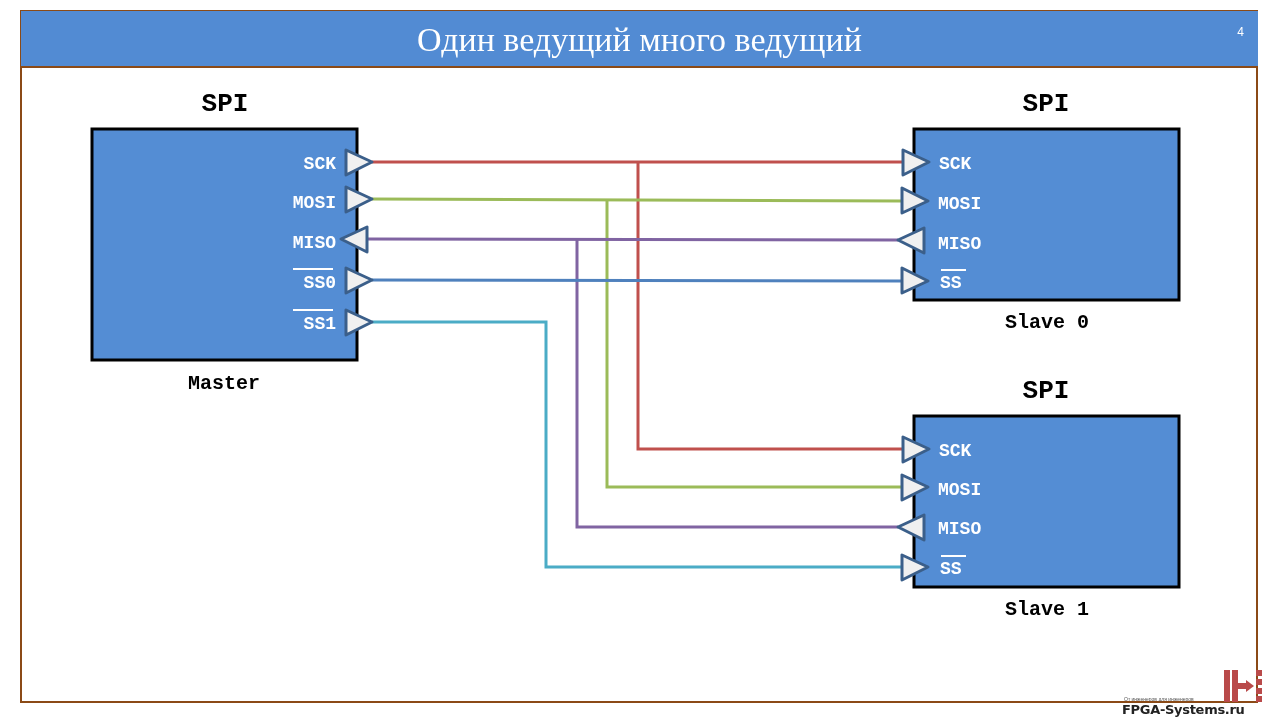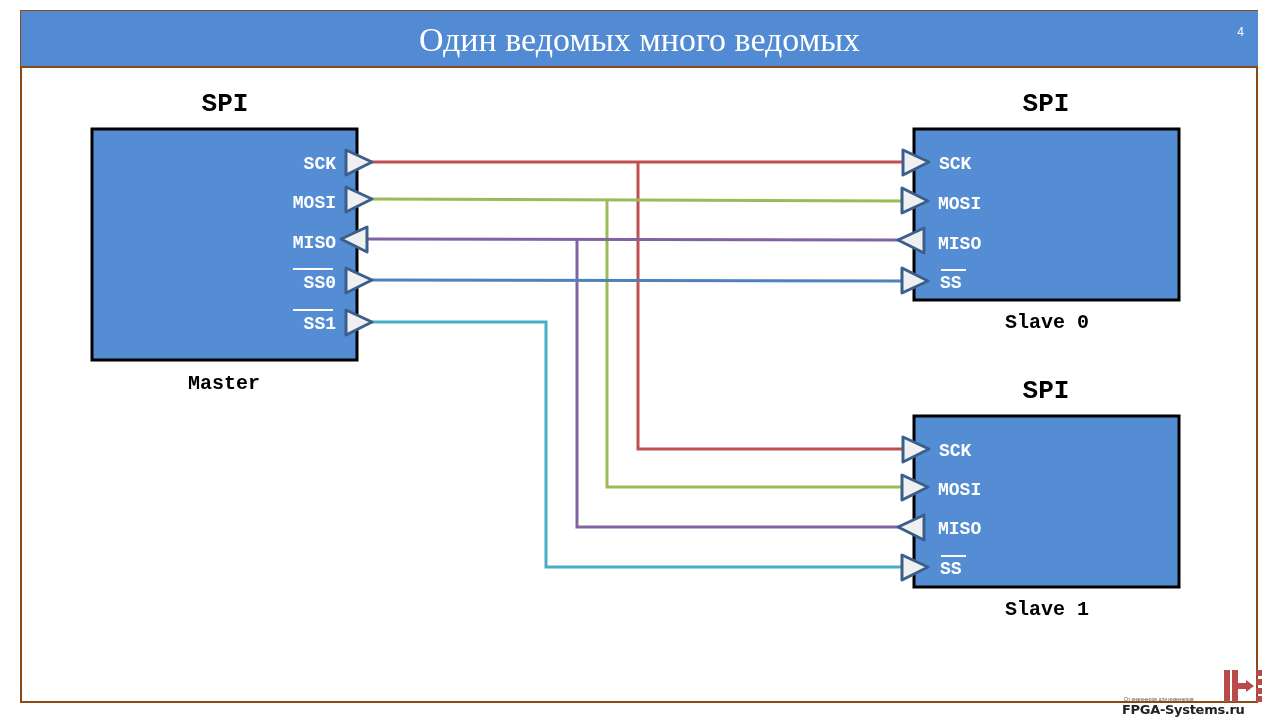--- a/index.html
+++ b/index.html
@@ -13,21 +13,21 @@
     .logo { position:absolute; left:1120px; top:668px; width:150px; height:50px; }
     .logo-tag { position:absolute; left:4px; top:28px; font-size:5px; color:#555; white-space:nowrap; }
     .logo-name { position:absolute; left:2px; top:34px; font-size:13px; font-weight:bold; color:#222; font-family:"DejaVu Sans", sans-serif; white-space:nowrap; letter-spacing:-0.3px;}
     .logo-mark { position:absolute; left:104px; top:2px; width:38px; height:32px; }
   </style>
 </head>
 <body>
 
 <div class="frame"></div>
 <div class="titlebar">
-  <div class="title">Один ведомых много ведомых</div>
+  <div class="title">Один ведущий много ведущий</div>
   <div class="slide-num">4</div>
 </div>
 
 <svg class="diagram" width="1280" height="720">
 
   <g id="wires">
 
     <polyline points="372,162 902,162" fill="none" stroke="#c0504d" stroke-width="3"></polyline>
     <polyline points="638,162 638,449 902,449" fill="none" stroke="#c0504d" stroke-width="3"></polyline>
 

